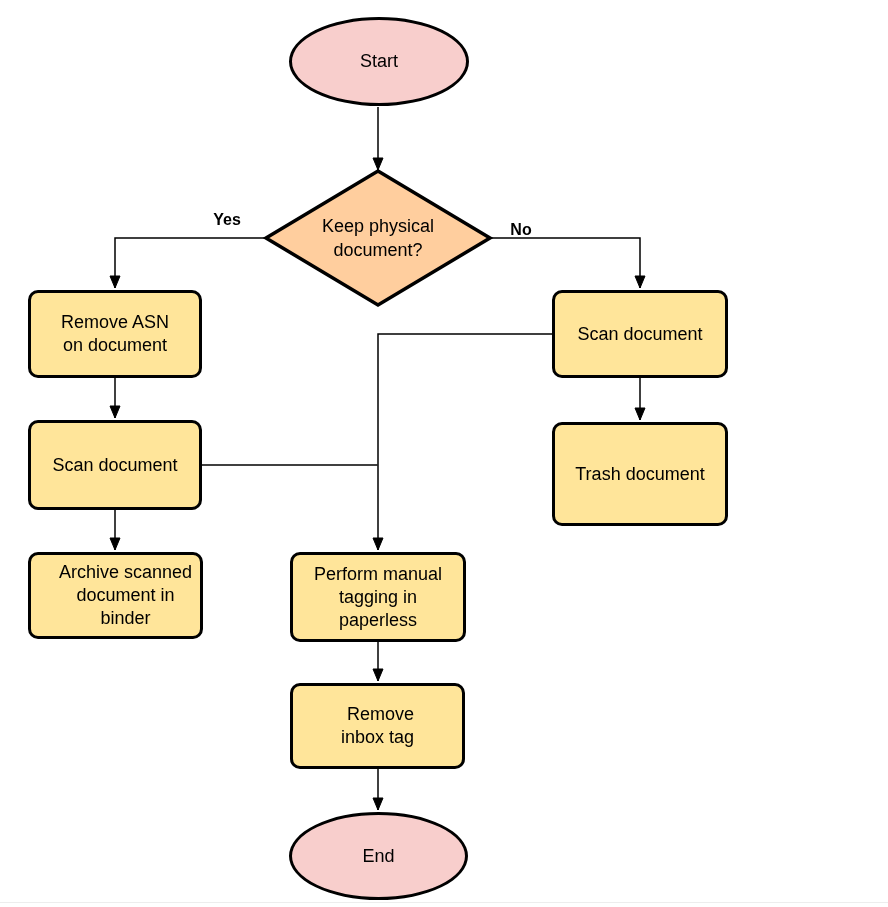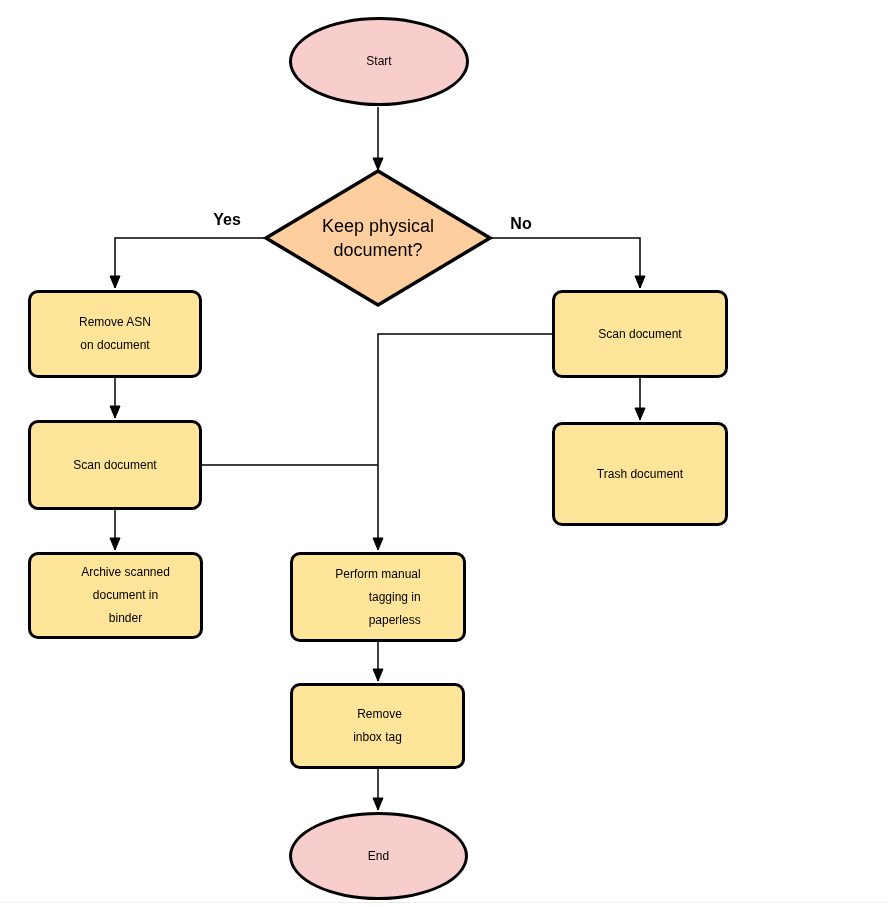--- a/index.html
+++ b/index.html
@@ -30,21 +30,21 @@
   .edges-layer polygon.decision-shape{
     fill:var(--decision_fill);
     stroke:var(--stroke);
     stroke-width:3.5;
   }
   .node{
     position:absolute;
     box-sizing:border-box;
     display:flex;align-items:center;justify-content:center;
     text-align:center;
-    font-size:12px;line-height:23px;
+    font-size:18px;line-height:23px;
     white-space:pre-line;
     color:var(--text);
   }
   .process{
     background:var(--process_fill);
     border:3px solid var(--stroke);
     border-radius:10px;
   }
   .terminal{
     background:var(--terminal_fill);
@@ -101,21 +101,21 @@
   </svg>
 
   <div class="node terminal" style="left:289px;top:17px;width:180px;height:89px;">
     <span>Start</span>
   </div>
 
   <div class="decision-label" style="left:278px;top:214px;width:200px;">Keep physical
 document?</div>
 
   <div class="edge-label" style="left:202px;top:209px;width:50px;">Yes</div>
-  <div class="edge-label" style="left:496px;top:213px;width:50px;">No</div>
+  <div class="edge-label" style="left:496px;top:219px;width:50px;">No</div>
 
   <div class="node process" style="left:28px;top:290px;width:174px;height:88px;">
     <span>Remove ASN
 on document</span>
   </div>
 
   <div class="node process" style="left:28px;top:420px;width:174px;height:90px;">
     <span>Scan document</span>
   </div>
 
@@ -126,21 +126,21 @@
   </div>
 
   <div class="node process" style="left:552px;top:290px;width:176px;height:88px;">
     <span>Scan document</span>
   </div>
 
   <div class="node process" style="left:552px;top:422px;width:176px;height:104px;">
     <span>Trash document</span>
   </div>
 
-  <div class="node process" style="left:290px;top:552px;width:176px;height:90px;text-align:right;">
+  <div class="node process" style="left:290px;top:552px;width:176px;height:90px;">
     <span>Perform manual
 tagging in
 paperless</span>
   </div>
 
 
   <div class="node process" style="left:290px;top:683px;width:175px;height:86px;text-align:right;">
     <span>Remove
 inbox tag</span>
   </div>

